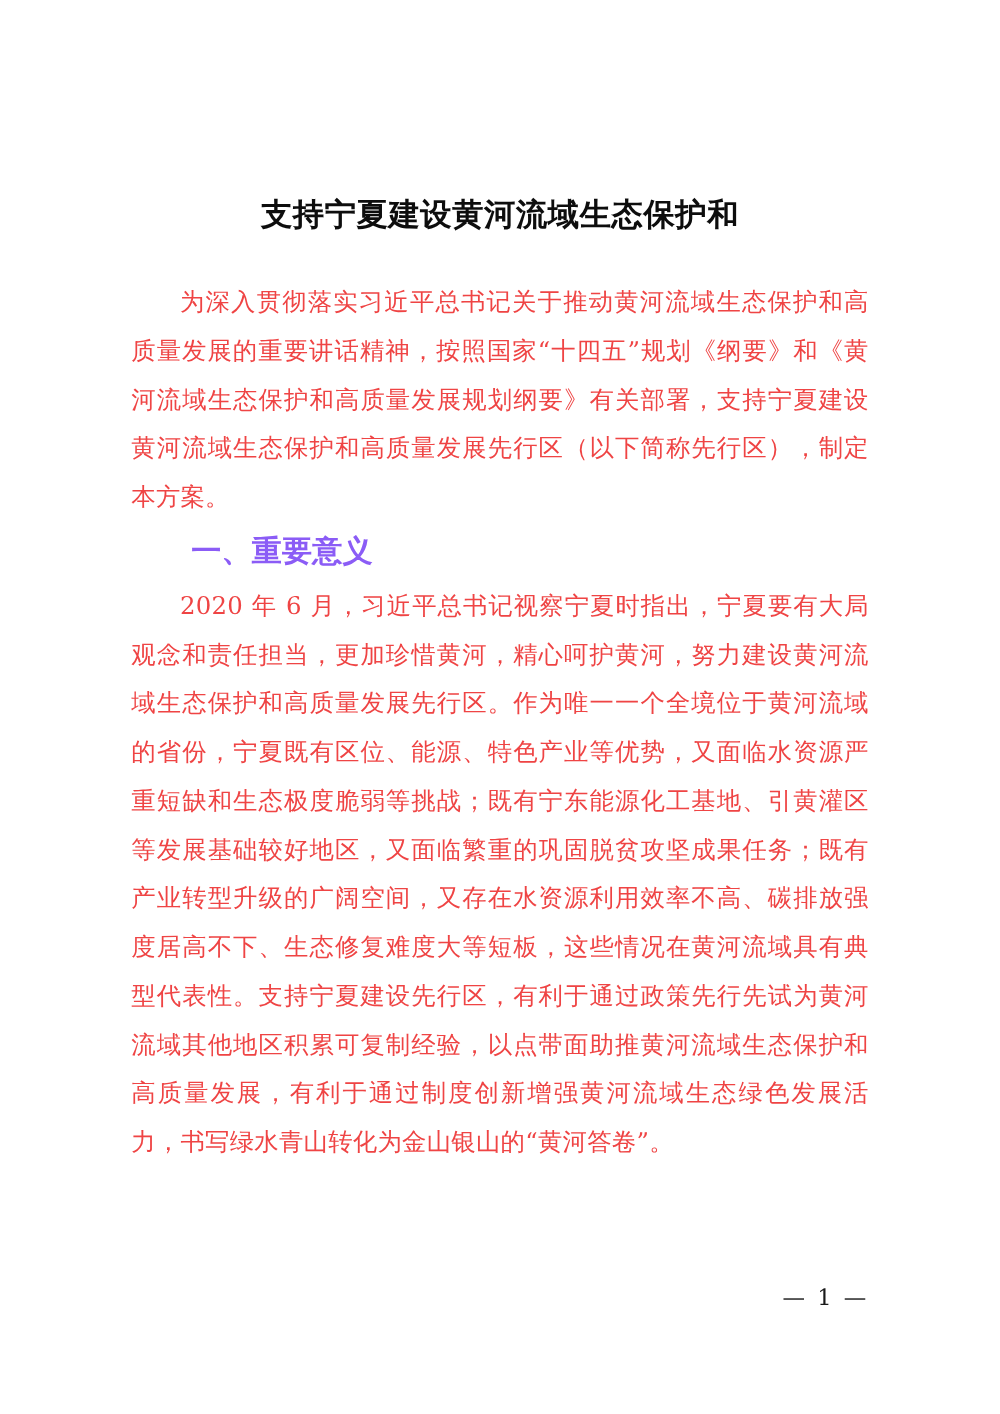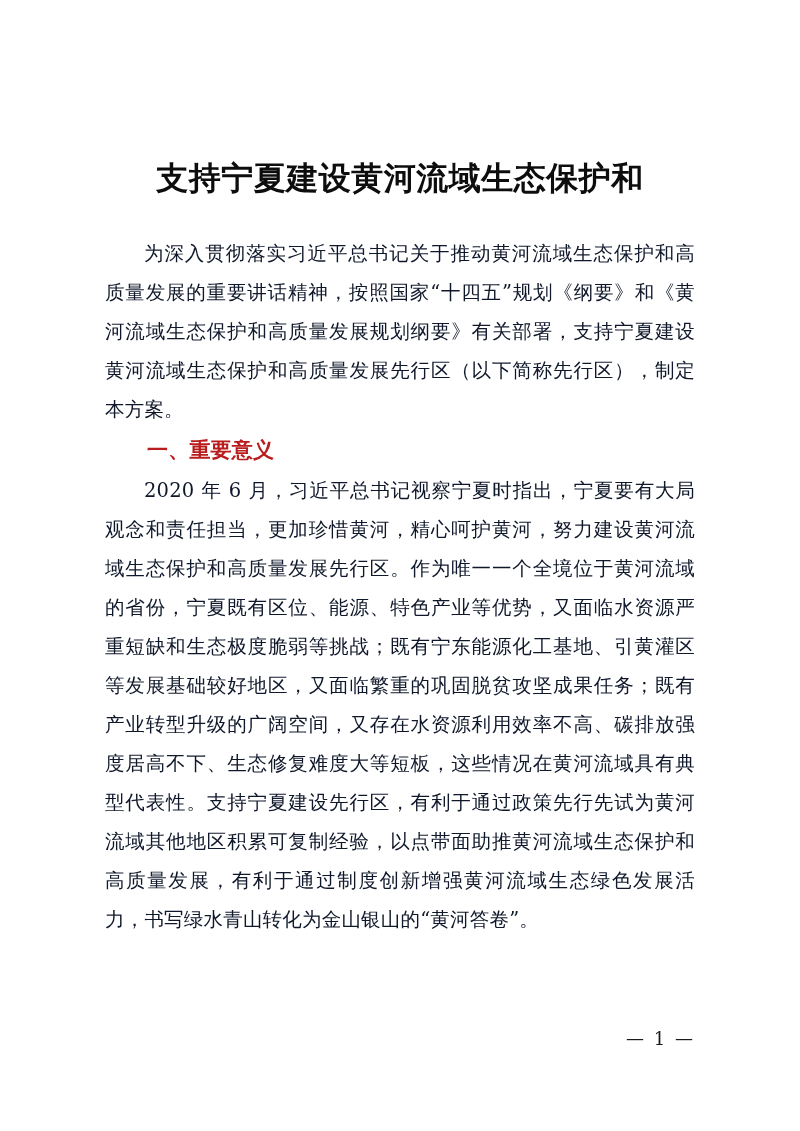--- a/index.html
+++ b/index.html
@@ -17,47 +17,47 @@
   }
   .page {
     width: 800px;
     height: 1131px;
     box-sizing: border-box;
     padding: 150px 105px 40px 105px;
     position: relative;
   }
   .doc-title {
     text-align: center;
-    font-size: 32px;
+    font-size: 25px;
     font-weight: bold;
     line-height: 1.75;
     letter-spacing: 0.5px;
     margin: 0 0 28px 0;
     color: #0d0d0d;
   }
   .doc-title .title-line {
     display: block;
   }
   .para {
     font-size: 19.5px;
     line-height: 2.0;
     text-align: justify;
     text-justify: inter-ideograph;
     text-indent: 2em;
     margin: 0 0 0 0;
     letter-spacing: 0.2px;
-    color: #0f172a;
+    color: #ef4444;
   }
   .section-heading {
-    font-size: 21px;
+    font-size: 24px;
     font-weight: bold;
     line-height: 2.0;
     text-indent: 2em;
     margin: 0;
-    color: #b91c1c;
+    color: #8b5cf6;
     letter-spacing: 0.2px;
   }
   .page-number {
     position: absolute;
     bottom: 82px;
     right: 105px;
     font-size: 18px;
     letter-spacing: 2px;
     color: #1a1a1a;
   }

